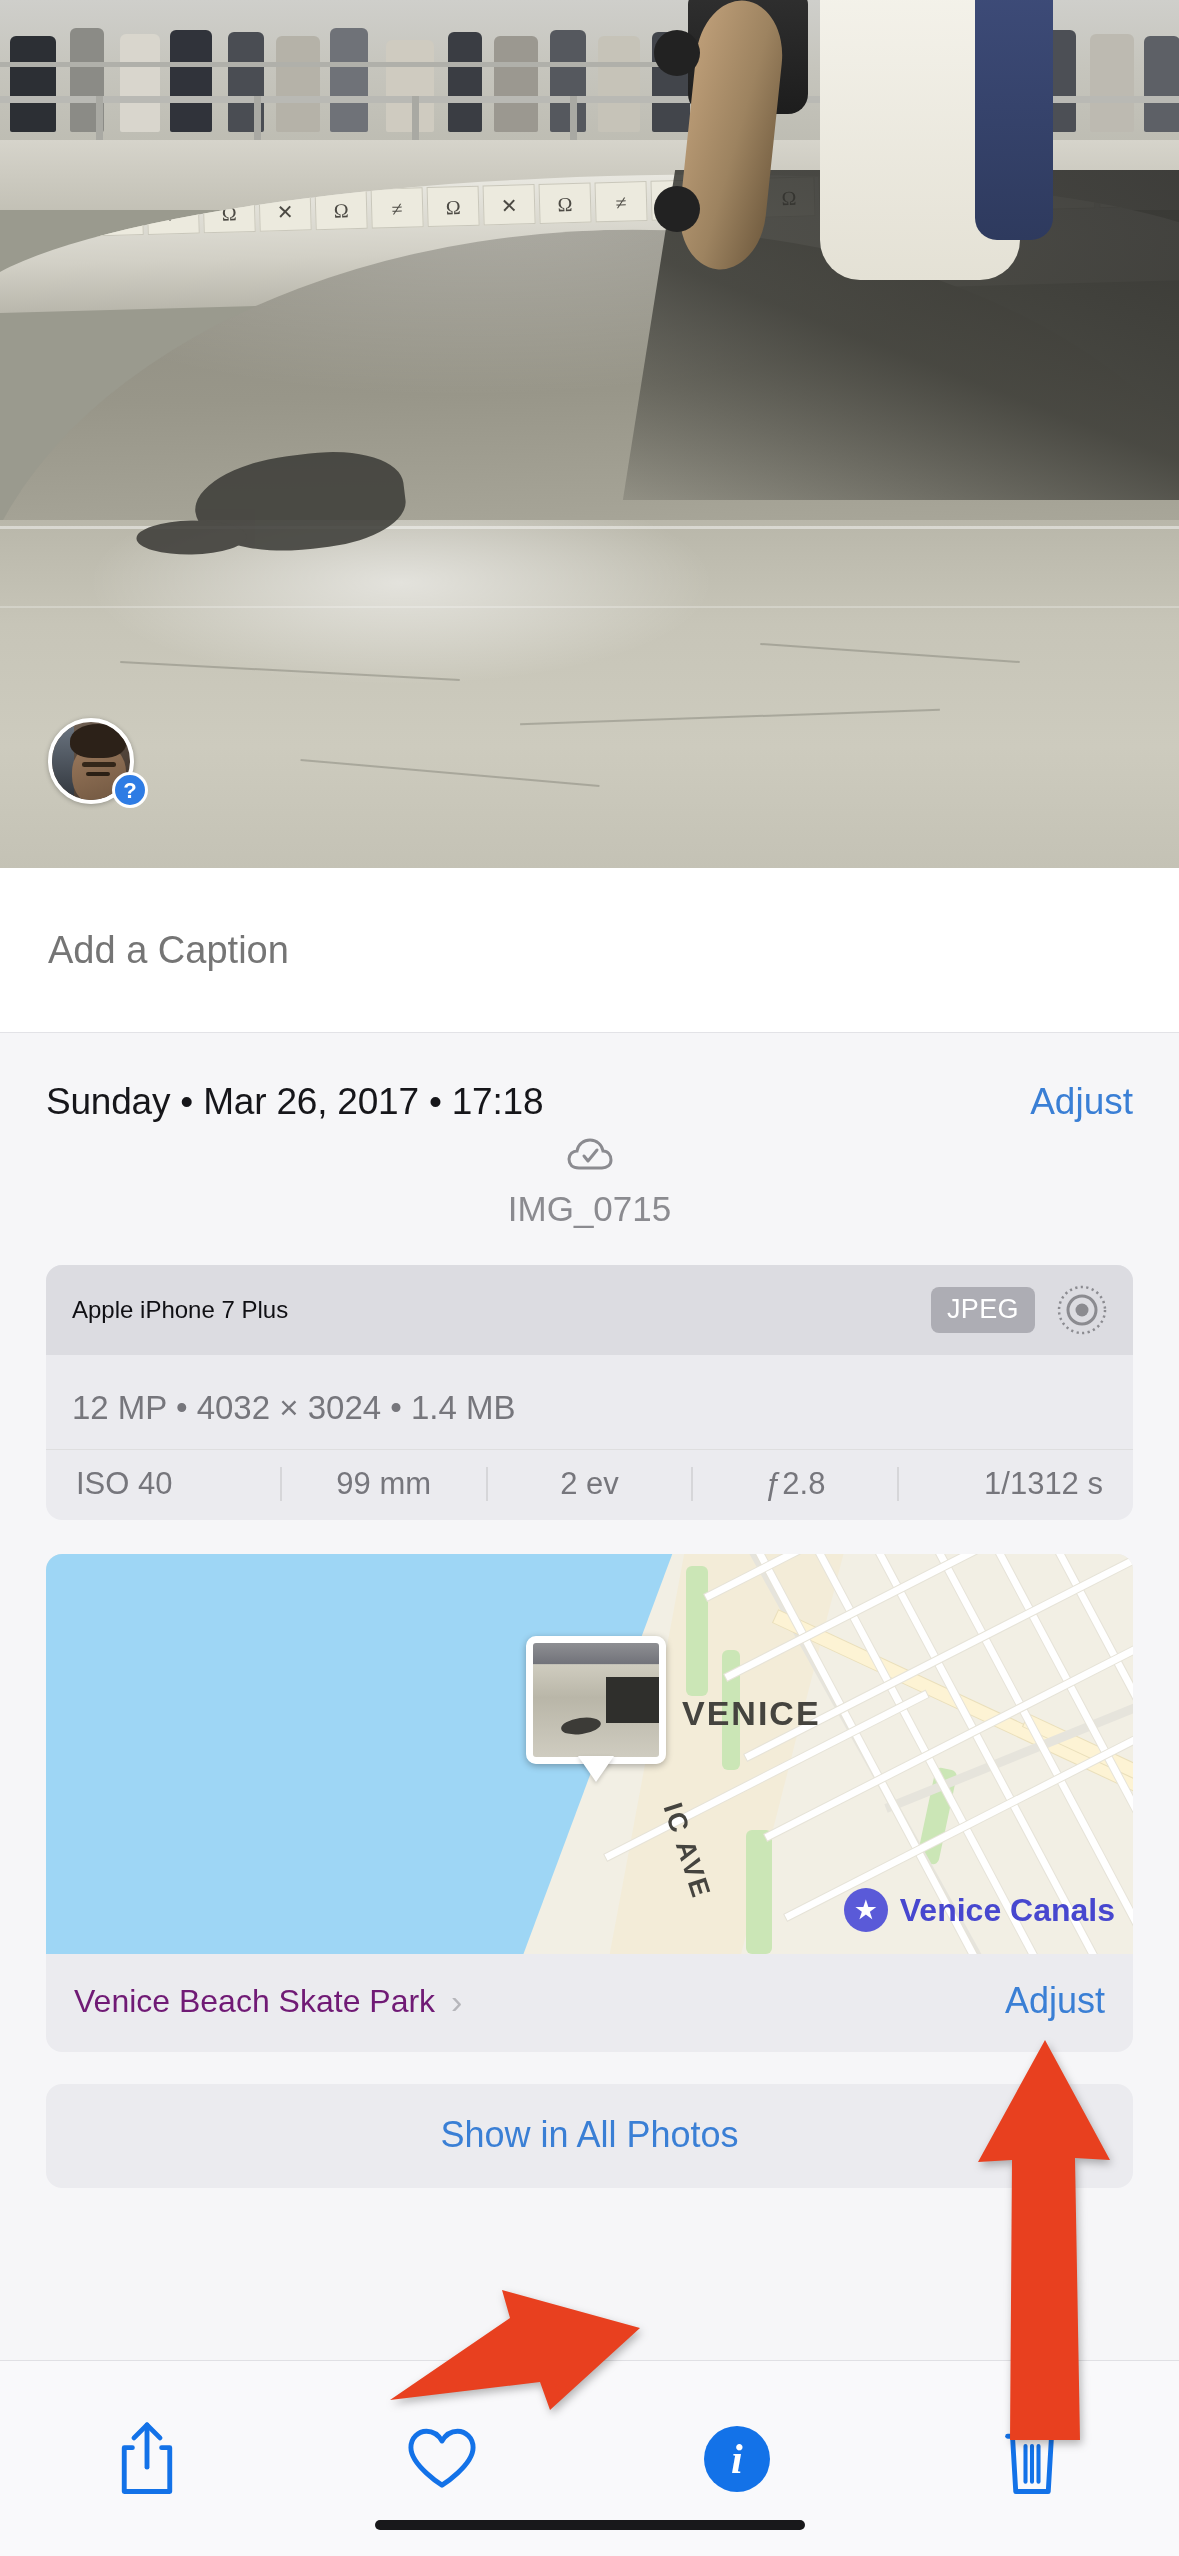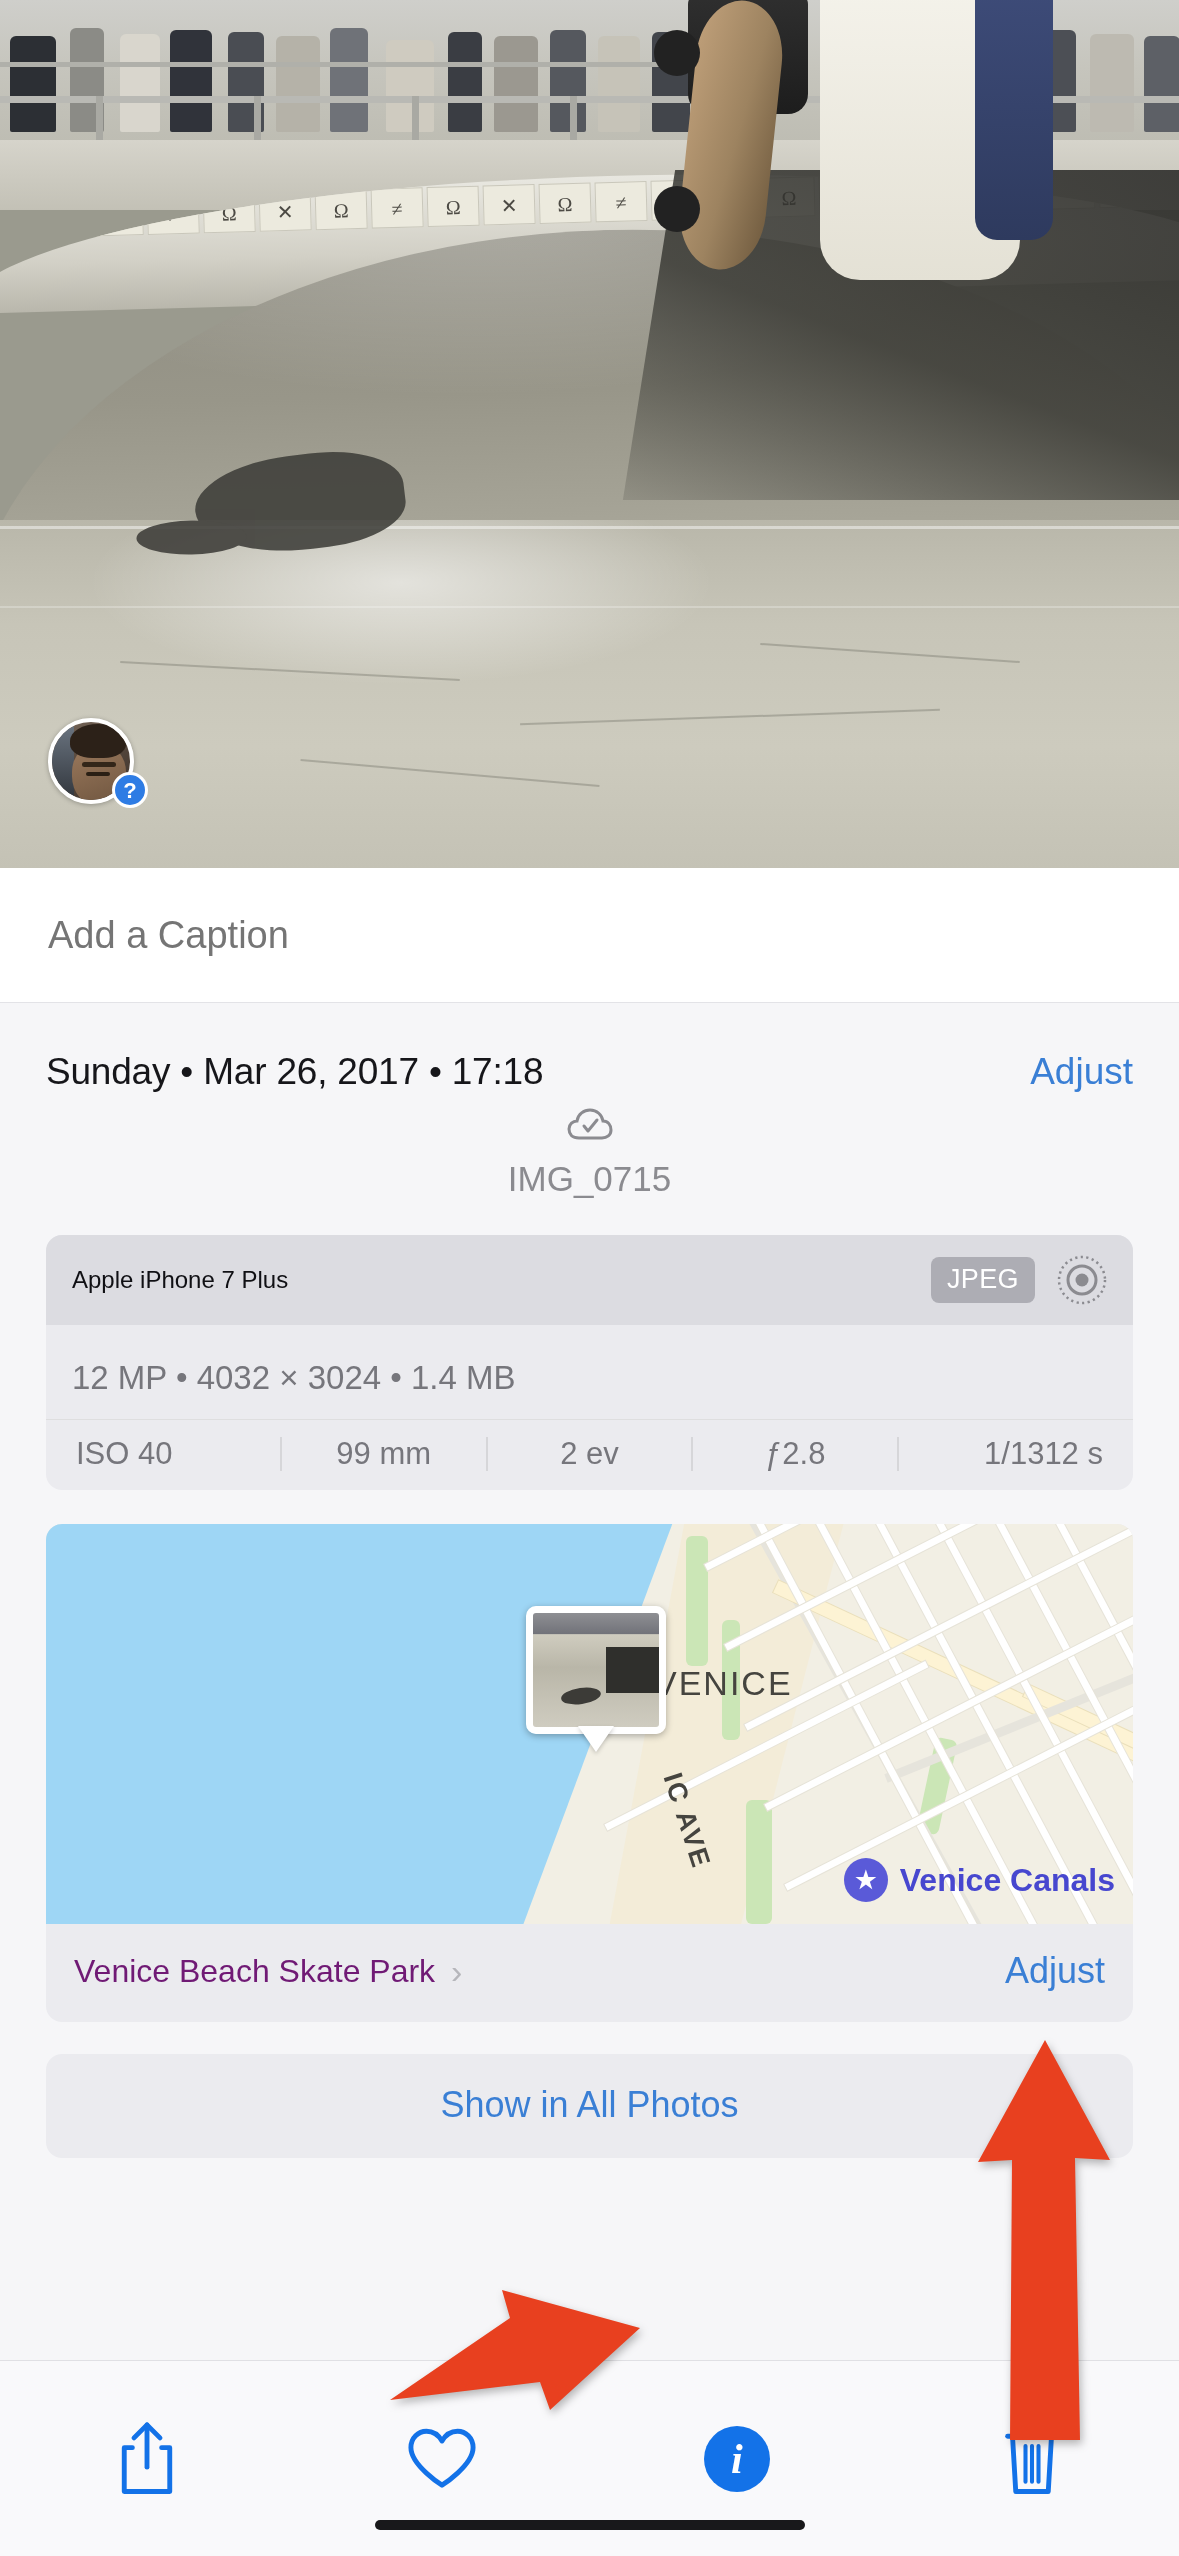--- a/index.html
+++ b/index.html
@@ -126,21 +126,21 @@
     background:linear-gradient(180deg,#6c7682,#2b2f35); }
   .face-badge {
     position:absolute; left:112px; top:772px; width:36px; height:36px;
     border-radius:50%; background:#2e7ce4; border:3px solid #ffffff;
     color:#fff; font-size:22px; font-weight:bold; text-align:center;
     line-height:31px;
   }
 
   
   .caption-area {
-    width:1179px; height:135px; background:#ffffff;
+    width:1179px; height:165px; background:#ffffff;
     display:flex; align-items:center;
     border-bottom:1px solid #e3e3e7;
   }
   .caption-input {
     border:none; outline:none; background:transparent;
     font-size:38px; color:#bcbcc0;
     font-family:"Liberation Sans", sans-serif;
     padding-left:48px; width:100%;
   }
 
@@ -212,22 +212,22 @@
     box-shadow:0 0 0 1px #e6e3d8;
   }
   .road-main {
     position:absolute; background:#fdf3d4; height:13px;
     transform-origin:left center; box-shadow:0 0 0 1px #eadfbb;
   }
   .road-gray {
     position:absolute; background:#e6e4dc; height:9px; transform-origin:left center;
   }
   .lbl-venice {
-    position:absolute; left:608px; top:140px;
-    font-size:34px; color:#45443f; letter-spacing:2px; font-weight:normal;
+    position:absolute; left:636px; top:140px;
+    font-size:34px; color:#45443f; letter-spacing:2px; font-weight:bold;
   }
   .lbl-ave {
     position:absolute; left:640px; top:245px;
     font-size:27px; color:#45443f; letter-spacing:2px; font-weight:bold;
     transform:rotate(72deg); transform-origin:left top;
   }
   .poi {
     position:absolute; right:18px; bottom:22px;
     display:flex; align-items:center; gap:12px;
   }

